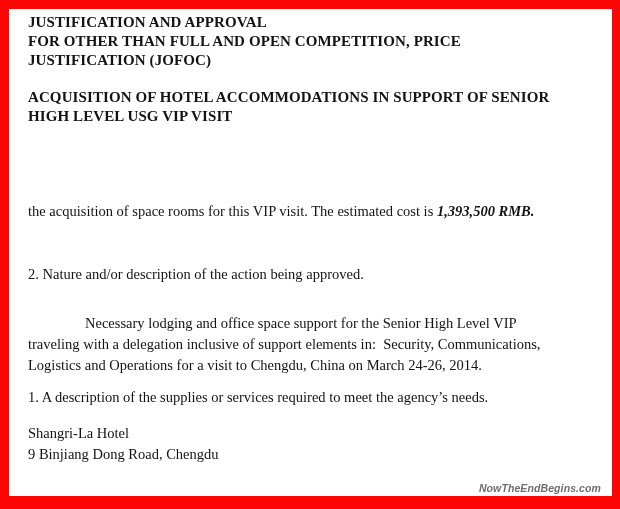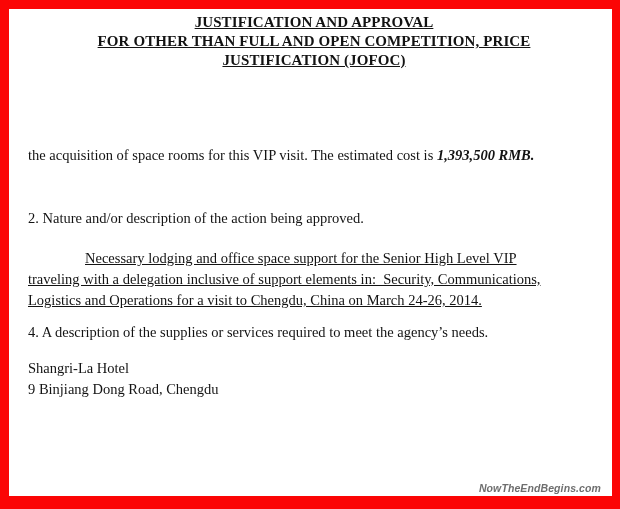--- a/index.html
+++ b/index.html
@@ -18,41 +18,40 @@
     overflow: hidden;
     font-family: "Liberation Serif", "DejaVu Serif", serif;
     color: #131313;
   }
   .doc {
     position: absolute;
     top: 0; left: 0; right: 0; bottom: 0;
     padding: 0 12px 0 19px;
   }
   .heading {
-    text-align: center;
+    text-align: left;
     font-weight: bold;
     font-size: 15px;
     line-height: 19px;
     white-space: pre-wrap;
     letter-spacing: 0.1px;
-    text-decoration: underline;
   }
   .title-block { margin-top: 4px; }
   .subtitle-block { margin-top: 18px; }
   .body-text {
     font-size: 14.5px;
     line-height: 21px;
     white-space: pre-wrap;
   }
   .para-1 { margin-top: 33px; }
   .para-1 .line { display: block; }
   .b { font-weight: normal; }
   .bi { font-weight: bold; font-style: italic; text-align: center; }
   .para-2 { }
-  .para-3 { margin-top: 19px; text-indent: 57px; text-decoration: underline; }
+  .para-3 { margin-top: 28px; text-indent: 57px; }
   .para-4 { margin-top: 11px; }
   .address { margin-top: 15px; }
   .watermark {
     position: absolute;
     right: 11px;
     bottom: 2px;
     font-family: "Liberation Sans", "DejaVu Sans", sans-serif;
     font-weight: bold;
     font-size: 10.5px;
     color: #6e6e6e;
@@ -63,32 +62,34 @@
 </head>
 <body>
 
 <div class="frame">
   <div class="doc">
 
     <div class="heading title-block">JUSTIFICATION AND APPROVAL
 FOR OTHER THAN FULL AND OPEN COMPETITION, PRICE
 JUSTIFICATION (JOFOC)</div>
 
+    <div class="heading subtitle-block">ACQUISITION OF HOTEL ACCOMMODATIONS IN SUPPORT OF SENIOR
+HIGH LEVEL USG VIP VISIT</div>
 
     <div class="body-text para-1">
       <span class="line"><span>the acquisition of space rooms for this VIP visit. The </span><span class="b">estimated cost</span><span> is </span><span class="bi">1,393,500 RMB.</span></span>
     </div>
 
     <div class="body-text para-2">2. Nature and/or description of the action being approved.</div>
 
     <div class="body-text para-3">Necessary lodging and office space support for the Senior High Level VIP
 traveling with a delegation inclusive of support elements in:  Security, Communications,
 Logistics and Operations for a visit to Chengdu, China on March 24-26, 2014.</div>
 
-    <div class="body-text para-4">4. A description of the supplies or services required to meet the agency’s needs.</div>
+    <div class="body-text para-4">1. A description of the supplies or services required to meet the agency’s needs.</div>
 
     <div class="body-text address">Shangri-La Hotel
 9 Binjiang Dong Road, Chengdu</div>
 
     <div class="watermark">NowTheEndBegins.com</div>
 
   </div>
 </div>
 
 </body></html>

